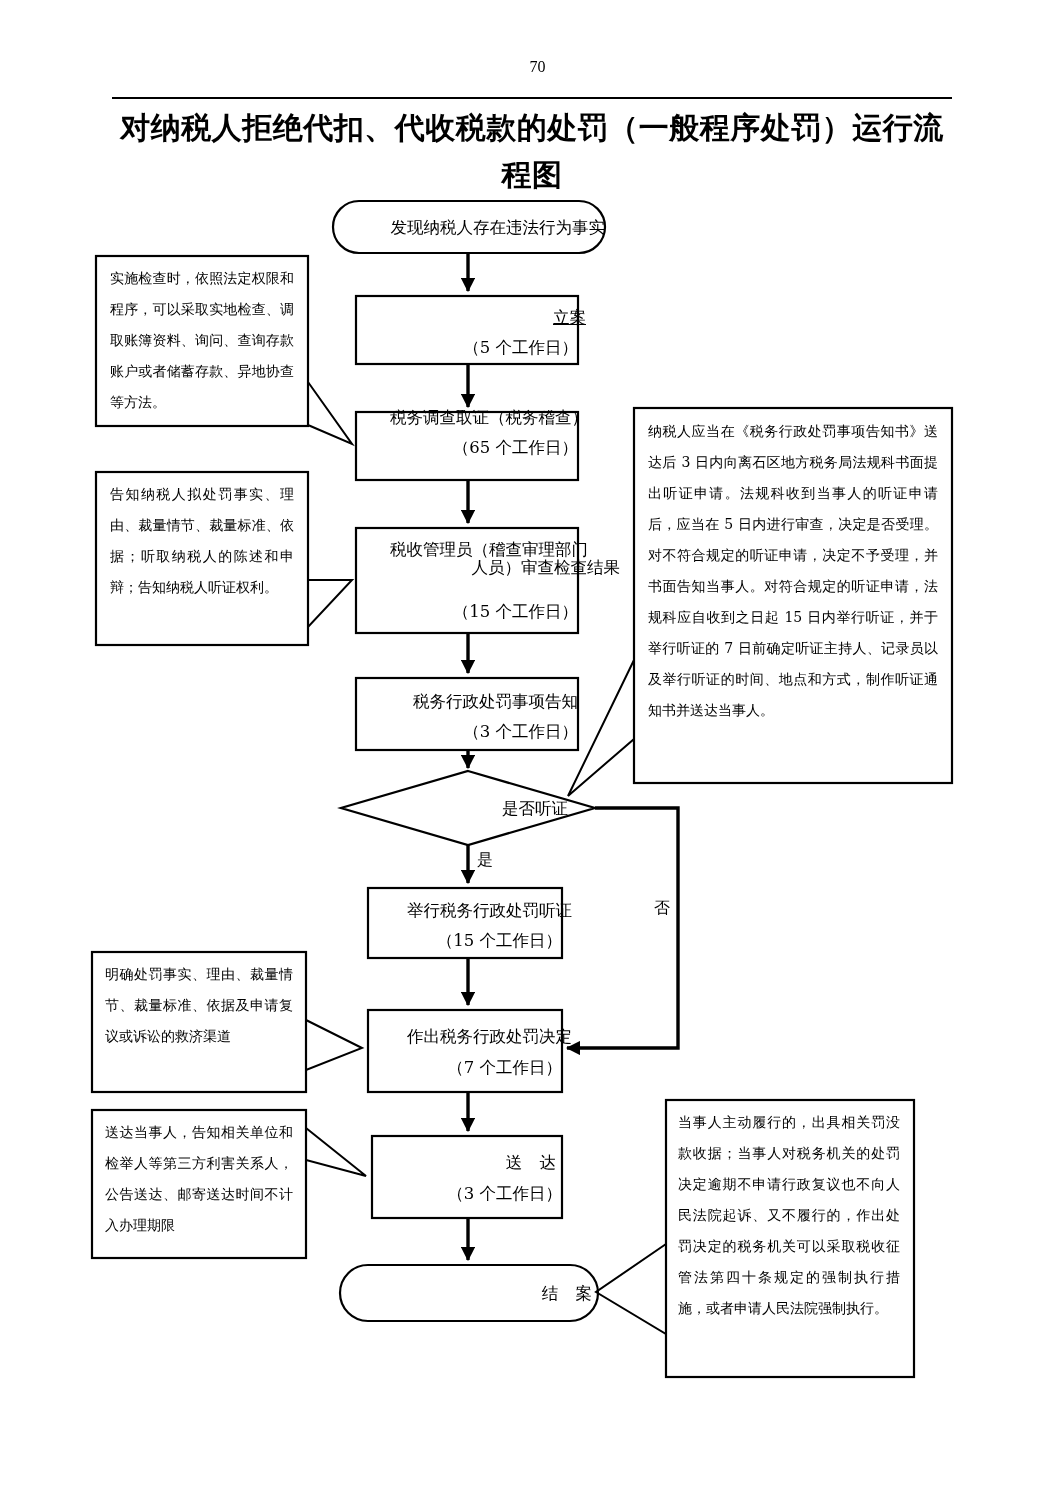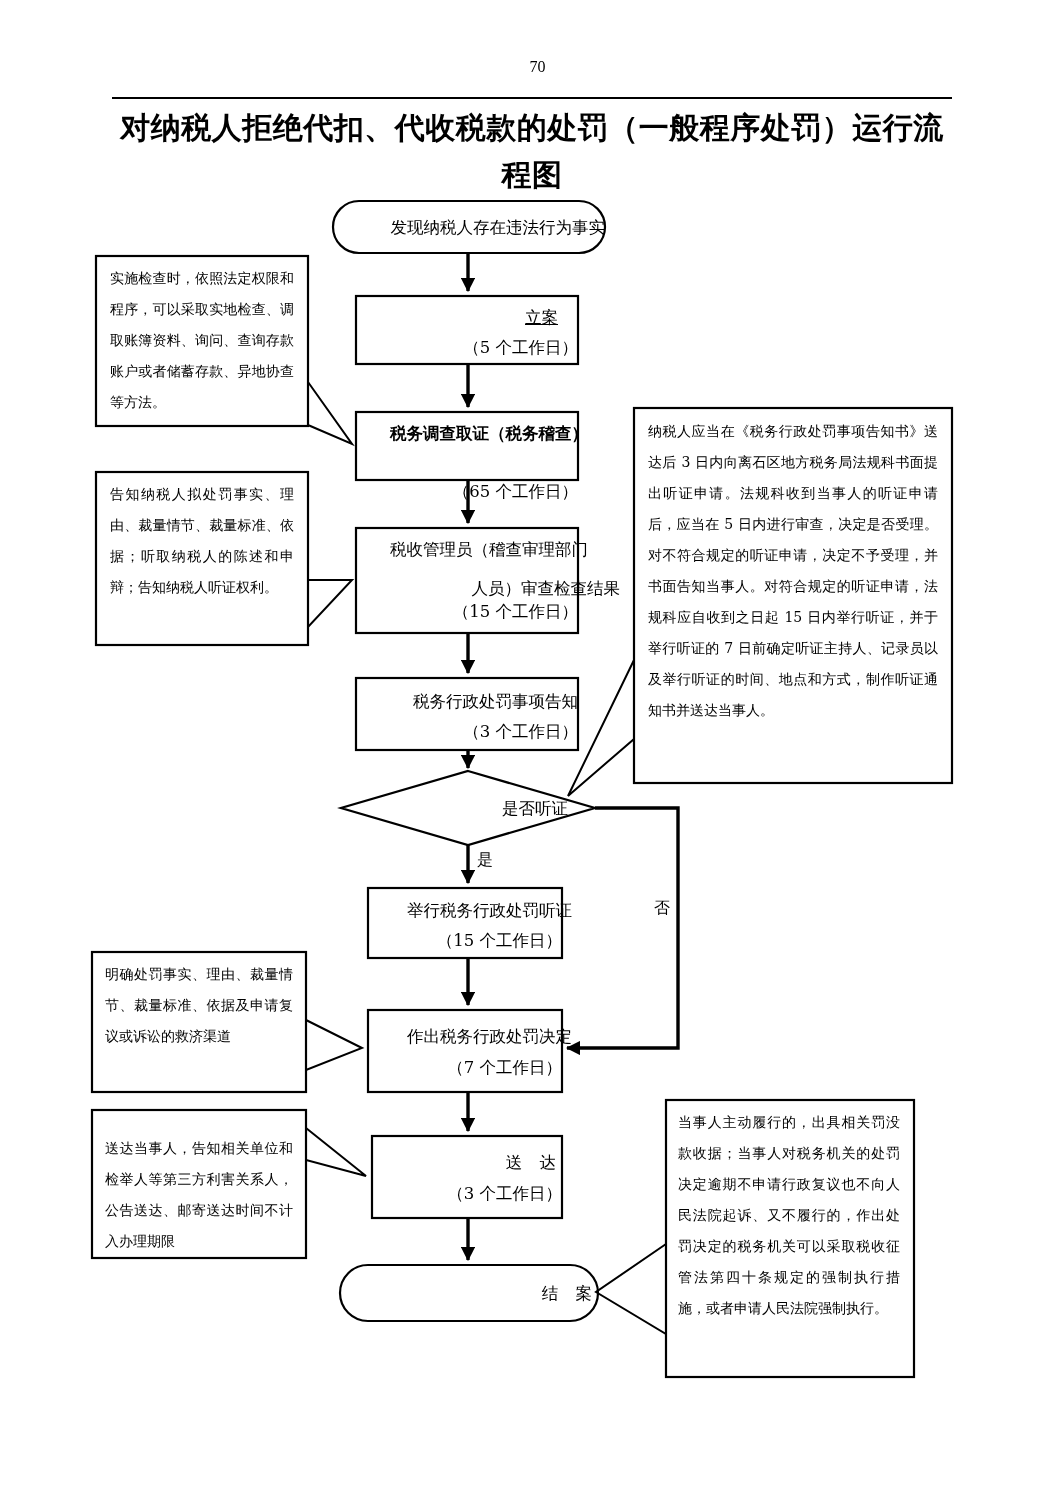--- a/index.html
+++ b/index.html
@@ -168,28 +168,28 @@
     <path class="leader" d="M 634 660 L 568 796 L 634 739 Z"></path>
     <path class="leader" d="M 306 1020 L 362 1048 L 306 1070 Z"></path>
     <path class="leader" d="M 306 1128 L 366 1176 L 306 1160 Z"></path>
     <path class="leader" d="M 666 1244 L 596 1292 L 666 1334 Z"></path>
   </svg>
 
   <div class="tlayer">
 
     <div class="node-text" style="left:333px; top:212px; width:272px;">发现纳税人存在违法行为事实</div>
 
-    <div class="node-text" style="left:336px; top:302px; width:222px;text-decoration:underline;">立案</div>
+    <div class="node-text" style="left:364px; top:302px; width:222px;text-decoration:underline;">立案</div>
     <div class="node-text" style="left:356px; top:332px; width:222px;">（5 个工作日）</div>
 
-    <div class="node-text" style="left:346px; top:418px; width:242px;font-weight:bold;">税务调查取证（税务稽查）</div>
-    <div class="node-text" style="left:356px; top:476px; width:222px;">（65 个工作日）</div>
+    <div class="node-text" style="left:346px; top:402px; width:242px;">税务调查取证（税务稽查）</div>
+    <div class="node-text" style="left:356px; top:432px; width:222px;">（65 个工作日）</div>
 
     <div class="node-text" style="left:346px; top:534px; width:242px;">税收管理员（稽查审理部门</div>
-    <div class="node-text" style="left:356px; top:573px; width:264px;">人员）审查检查结果</div>
+    <div class="node-text" style="left:356px; top:552px; width:264px;">人员）审查检查结果</div>
     <div class="node-text" style="left:356px; top:596px; width:222px;">（15 个工作日）</div>
 
     <div class="node-text" style="left:356px; top:686px; width:222px;">税务行政处罚事项告知</div>
     <div class="node-text" style="left:356px; top:716px; width:222px;">（3 个工作日）</div>
 
     <div class="node-text" style="left:368px; top:793px; width:200px;">是否听证</div>
 
     <div class="node-text" style="left:358px; top:895px; width:214px;">举行税务行政处罚听证</div>
     <div class="node-text" style="left:368px; top:925px; width:194px;">（15 个工作日）</div>
 
@@ -205,18 +205,18 @@
     <div class="branch-label" style="left:654px; top:899px;">否</div>
 
     <div class="note-text" style="left:110px; top:263px; width:184px;">实施检查时，依照法定权限和程序，可以采取实地检查、调取账簿资料、询问、查询存款账户或者储蓄存款、异地协查等方法。</div>
 
     <div class="note-text" style="left:110px; top:479px; width:184px;">告知纳税人拟处罚事实、理由、裁量情节、裁量标准、依据；听取纳税人的陈述和申辩；告知纳税人听证权利。</div>
 
     <div class="note-text" style="left:648px; top:416px; width:290px;">纳税人应当在《税务行政处罚事项告知书》送达后 3 日内向离石区地方税务局法规科书面提出听证申请。法规科收到当事人的听证申请后，应当在 5 日内进行审查，决定是否受理。对不符合规定的听证申请，决定不予受理，并书面告知当事人。对符合规定的听证申请，法规科应自收到之日起 15 日内举行听证，并于举行听证的 7 日前确定听证主持人、记录员以及举行听证的时间、地点和方式，制作听证通知书并送达当事人。</div>
 
     <div class="note-text" style="left:105px; top:959px; width:188px;">明确处罚事实、理由、裁量情节、裁量标准、依据及申请复议或诉讼的救济渠道</div>
 
-    <div class="note-text" style="left:105px; top:1117px; width:188px;margin-top:16px;">送达当事人，告知相关单位和检举人等第三方利害关系人，公告送达、邮寄送达时间不计入办理期限</div>
+    <div class="note-text" style="left:105px; top:1117px; width:188px;">送达当事人，告知相关单位和检举人等第三方利害关系人，公告送达、邮寄送达时间不计入办理期限</div>
 
     <div class="note-text" style="left:678px; top:1107px; width:222px;">当事人主动履行的，出具相关罚没款收据；当事人对税务机关的处罚决定逾期不申请行政复议也不向人民法院起诉、又不履行的，作出处罚决定的税务机关可以采取税收征管法第四十条规定的强制执行措施，或者申请人民法院强制执行。</div>
   </div>
 
 </div>
 
 </body></html>

